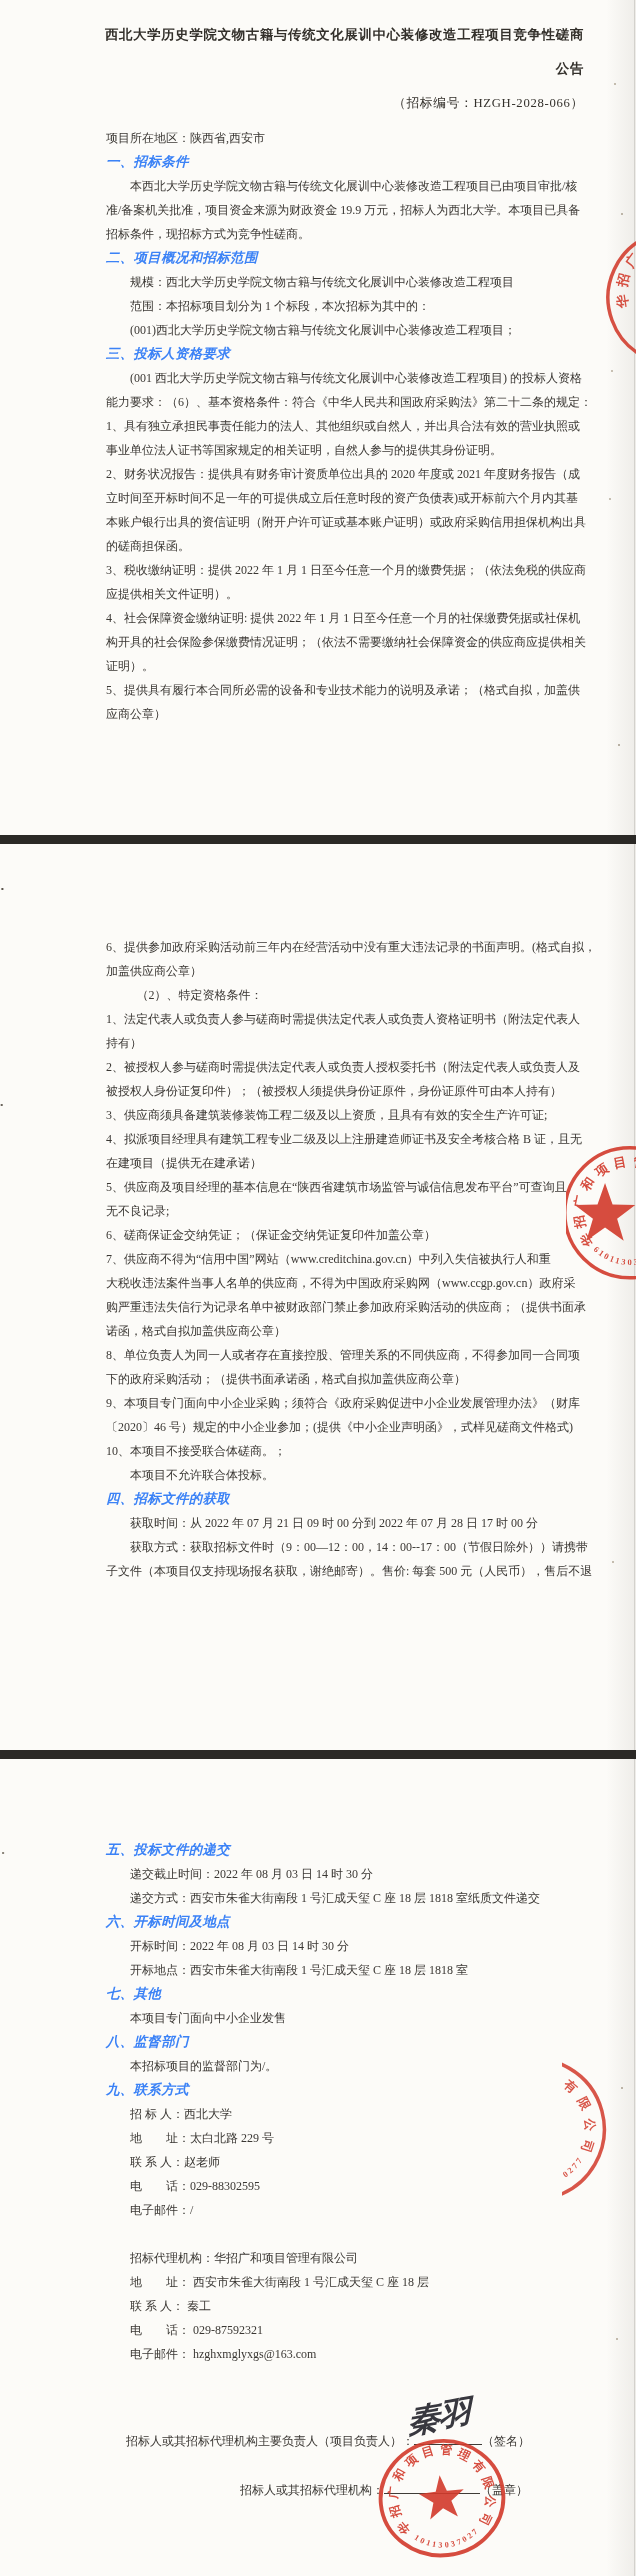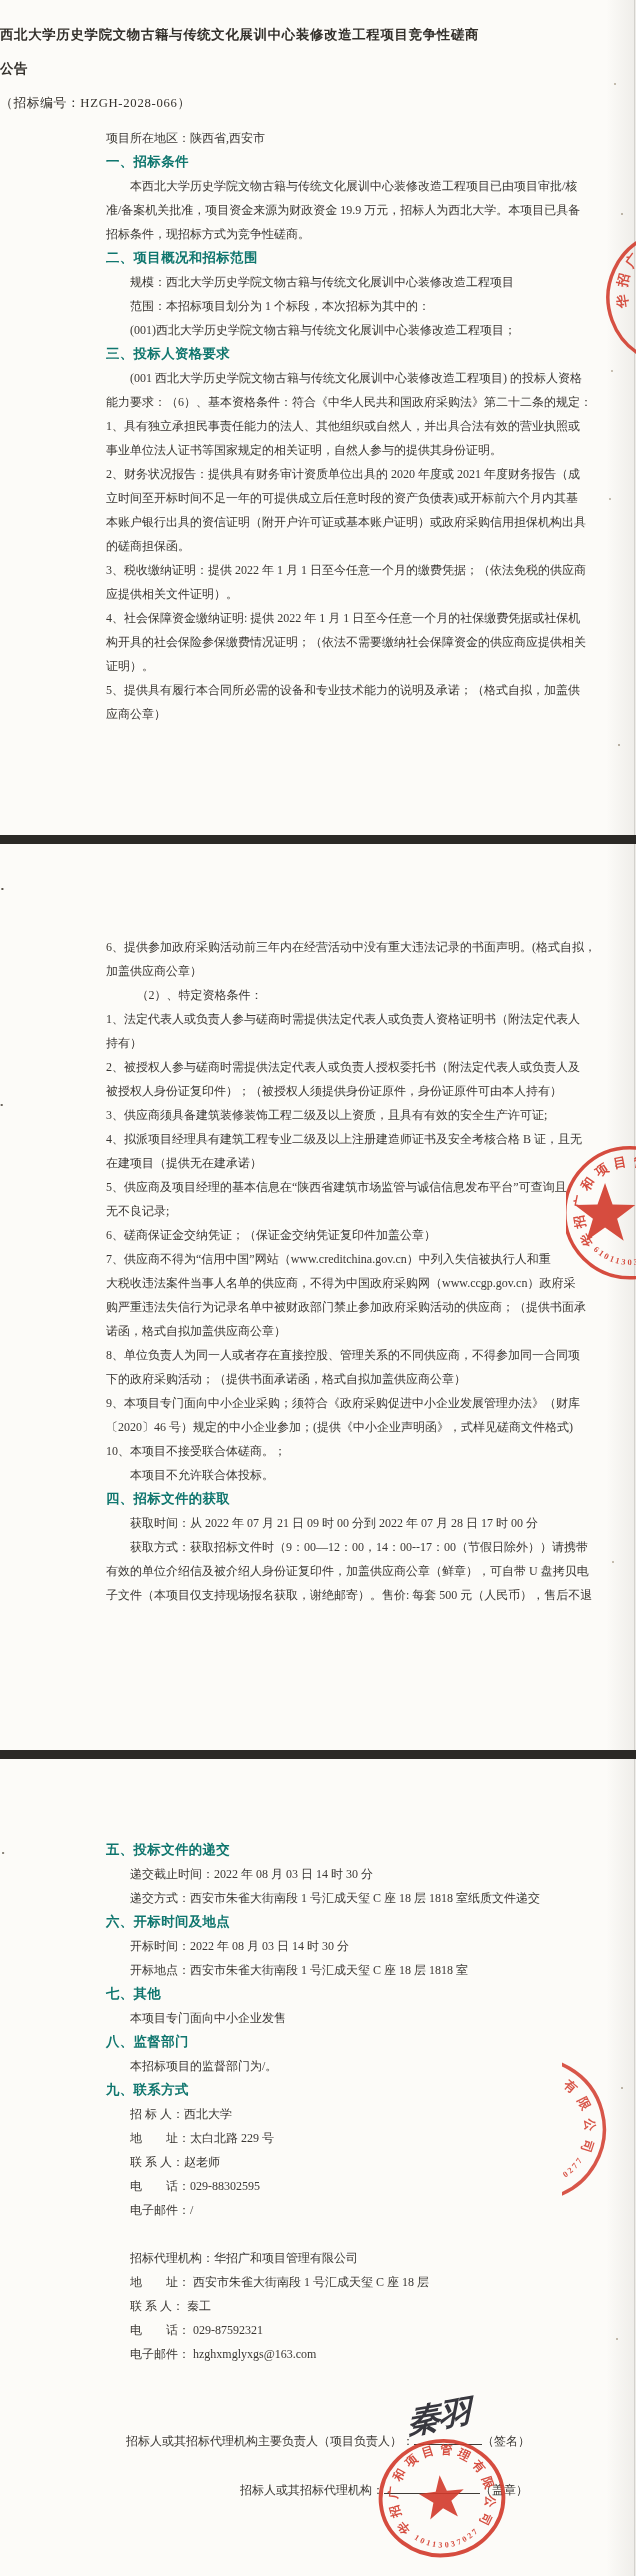--- a/index.html
+++ b/index.html
@@ -15,30 +15,30 @@
   .edge-line{position:absolute;top:0;right:0.7px;width:1.4px;height:100%;background:rgba(70,64,56,0.16);}
   .speck{position:absolute;top:0;left:0;width:2.1px;height:2.1px;background:transparent;
     box-shadow:614px 83px #c3bcae,621px 213px #bdb5a8,609px 498px #c6bfb2,618px 744px #b8b0a3,
       615px 1165px #c0b8ab,612px 1561px #c4bcae,621px 2087px #bcb4a7,616px 2338px #c2baac,
       611px 370px #c8c0b3,1.4px 888px #5a544c,0.7px 1104px #6a645c,2.1px 1852px #8a847a;}
   
   .band{position:absolute;left:0;width:636px;background:#2b2926;}
   .band1{top:835px;height:8.5px;}
   .band2{top:1750px;height:9.2px;}
   
-  .title-block{position:absolute;left:0;top:18.4px;width:584px;text-align:left;color:#33302b;}
+  .title-block{position:absolute;left:0;top:18.4px;width:584px;text-align:right;color:#33302b;}
   .tl{height:34px;line-height:34px;font-size:13.4px;font-weight:700;letter-spacing:0.7px;white-space:nowrap;}
   .tl-no{height:34px;line-height:34px;font-size:12.7px;font-weight:400;letter-spacing:0.7px;white-space:nowrap;}
   
   .body-block{position:absolute;left:106px;width:437px;z-index:1;}
   .p1{top:126px;} .p2{top:935px;} .p3{top:1838px;}
   .ln{height:24px;line-height:24px;font-size:12px;white-space:nowrap;color:#3a3733;}
   .ind{padding-left:24px;}
   .ind-s{padding-left:6.4px;margin-left:24px;}
-  .hd{font-weight:700;font-size:13.4px;color:#0f766e;letter-spacing:0.4px;}
+  .hd{font-weight:700;font-size:13.4px;color:#3b82f6;letter-spacing:0.4px;font-style:italic;}
   
   .sig-line{position:absolute;height:18.4px;line-height:18.4px;font-size:12px;color:#3a3733;white-space:nowrap;z-index:1;}
   .sig-line-1{left:126px;top:2432px;}
   .sig-line-2{left:240px;top:2481px;}
   .uline{display:inline-block;border-bottom:1.1px solid #3f3c37;height:10.6px;vertical-align:baseline;}
   .signature{position:absolute;left:407px;top:2395px;font-size:33px;font-weight:700;font-style:italic;
     color:#23232b;transform:rotate(-10deg) skewX(-8deg);letter-spacing:-1.4px;opacity:.9;z-index:3;white-space:nowrap;}
   
   .seal-svg{position:absolute;z-index:2;}
   .seal-a{left:594px;top:223px;}
@@ -113,21 +113,20 @@
     <div class="ln">诺函，格式自拟加盖供应商公章）</div>
     <div class="ln">8、单位负责人为同一人或者存在直接控股、管理关系的不同供应商，不得参加同一合同项</div>
     <div class="ln">下的政府采购活动；（提供书面承诺函，格式自拟加盖供应商公章）</div>
     <div class="ln">9、本项目专门面向中小企业采购；须符合《政府采购促进中小企业发展管理办法》（财库</div>
     <div class="ln">〔2020〕46 号）规定的中小企业参加；(提供《中小企业声明函》，式样见磋商文件格式)</div>
     <div class="ln">10、本项目不接受联合体磋商。；</div>
     <div class="ln ind">本项目不允许联合体投标。</div>
     <div class="ln hd">四、招标文件的获取</div>
     <div class="ln ind">获取时间：从 2022 年 07 月 21 日 09 时 00 分到 2022 年 07 月 28 日 17 时 00 分</div>
     <div class="ln ind">获取方式：获取招标文件时（9：00—12：00，14：00--17：00（节假日除外））请携带</div>
-    <div class="ln">有效的单位介绍信及被介绍人身份证复印件，加盖供应商公章（鲜章），可自带 U 盘拷贝电</div>
     <div class="ln">子文件（本项目仅支持现场报名获取，谢绝邮寄）。售价: 每套 500 元（人民币），售后不退</div>
   </div>
 
   <div class="body-block p3">
     <div class="ln hd">五、投标文件的递交</div>
     <div class="ln ind">递交截止时间：2022 年 08 月 03 日 14 时 30 分</div>
     <div class="ln ind">递交方式：西安市朱雀大街南段 1 号汇成天玺 C 座 18 层 1818 室纸质文件递交</div>
     <div class="ln hd">六、开标时间及地点</div>
     <div class="ln ind">开标时间：2022 年 08 月 03 日 14 时 30 分</div>
     <div class="ln ind">开标地点：西安市朱雀大街南段 1 号汇成天玺 C 座 18 层 1818 室</div>

